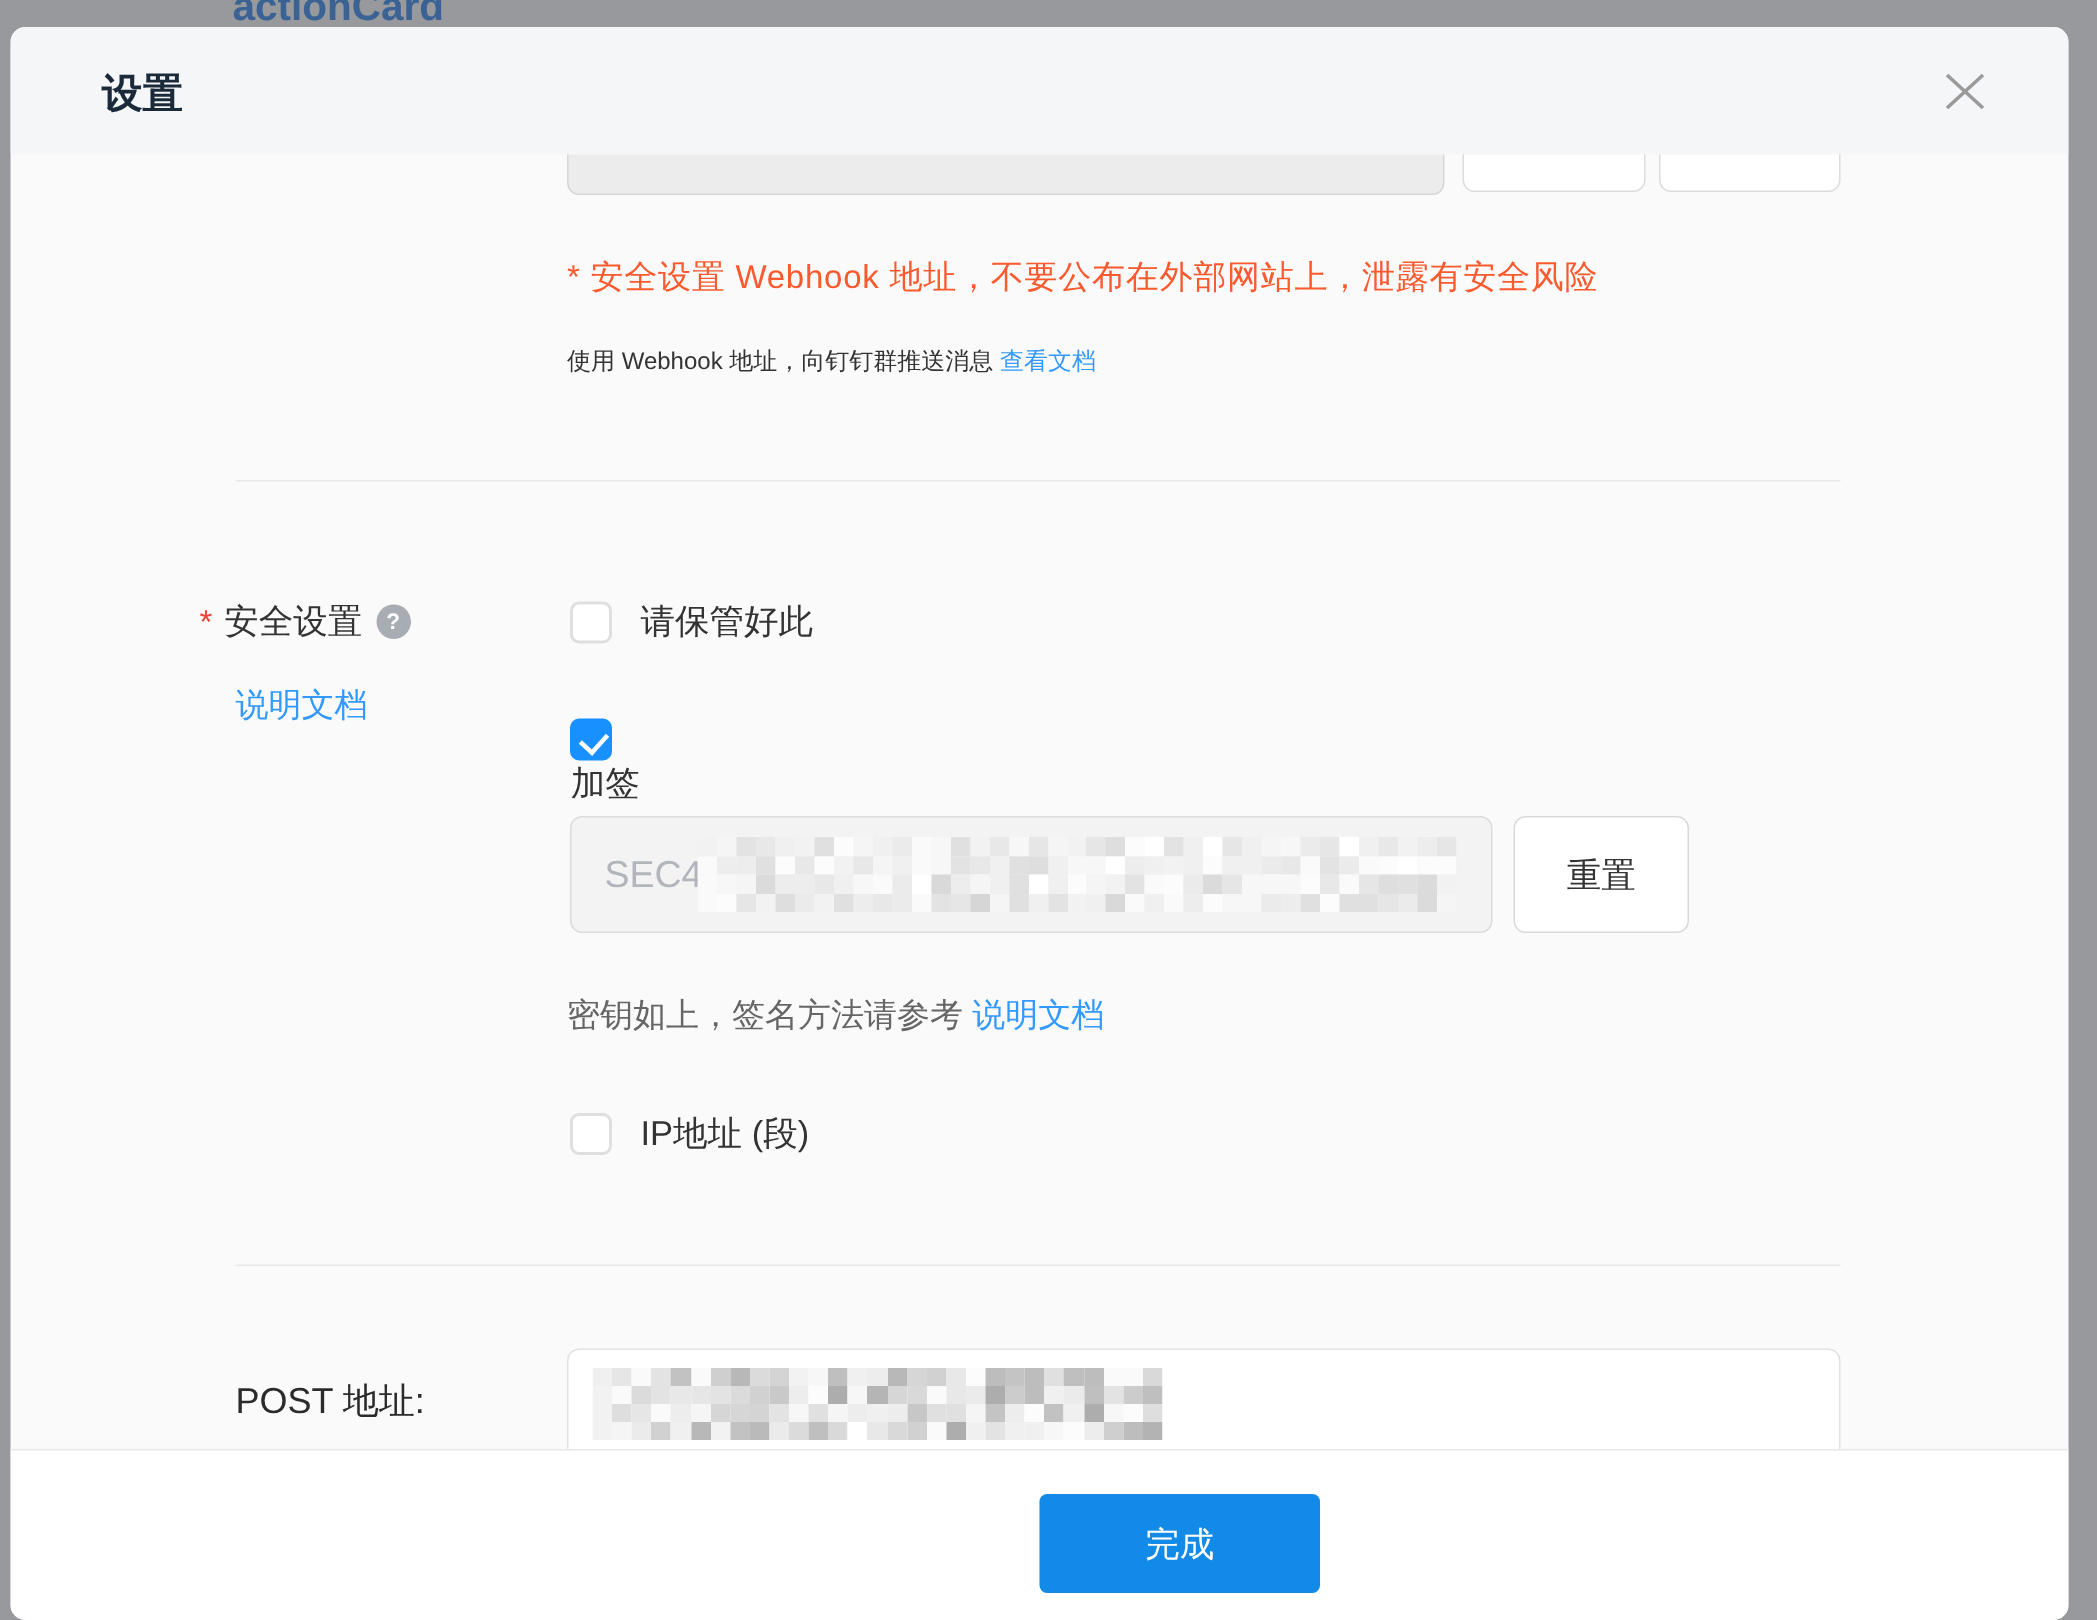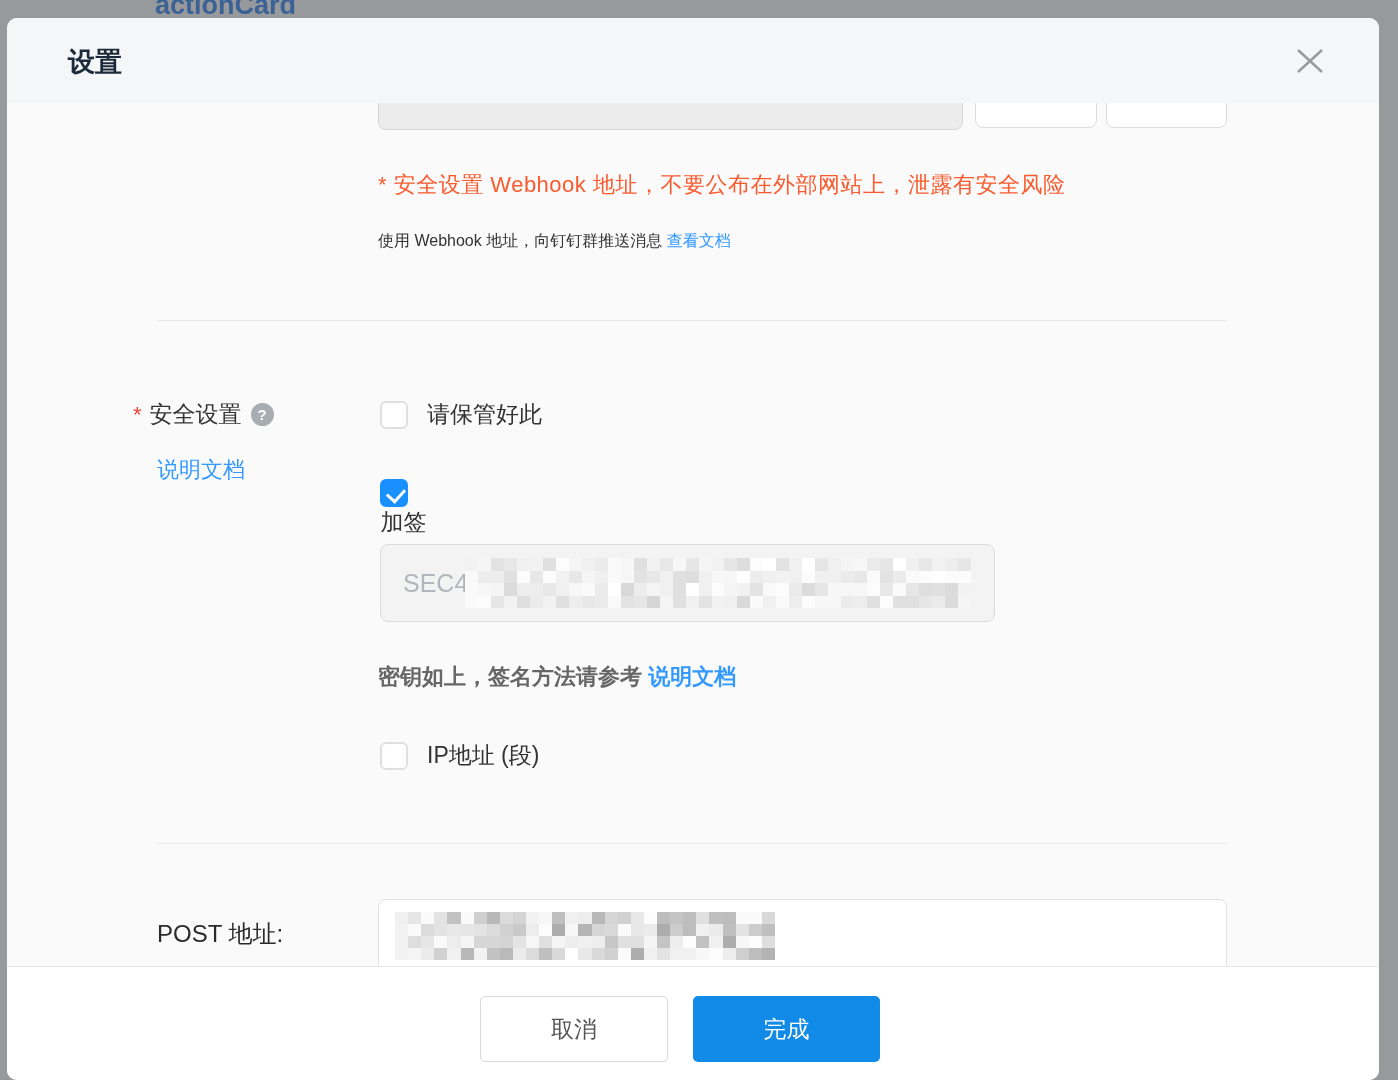--- a/index.html
+++ b/index.html
@@ -94,21 +94,21 @@
   .mosaic i { display:block; }
   .mosaic.sec { left:84px; top:13px; width:506px; height:50px; }
   .mosaic.post { left:16px; top:12px; width:380px; height:48px; }
 
   .reset-btn {
     position:absolute; left:1002px; top:526px; width:117px; height:78px;
     background:#fff; border:1px solid #d9d9d9; border-radius:8px;
     font-size:23px; color:#333; cursor:pointer;
     font-family:"Liberation Sans","DejaVu Sans",sans-serif;
   }
-  .hint-row { position:absolute; left:371px; top:644px; font-size:22px; color:#666;font-weight:bold; }
+  .hint-row { position:absolute; left:371px; top:644px; font-size:22px; color:#666; }
 
   .post-label { position:absolute; left:150px; top:900px; font-size:24px; color:#2b2b2b; }
   .post-input {
     position:absolute; left:371px; top:881px; width:849px; height:110px;
     background:#fff; border:1px solid #e2e2e2; border-radius:8px;
   }
 
   .modal-footer {
     position:absolute; left:0; right:0; bottom:0; height:114px;
     background:#fff; border-top:1px solid #e8e8e8; z-index:6;
@@ -324,20 +324,21 @@
           <i style="background: rgb(224, 224, 224);"></i>
           <i style="background: rgb(252, 252, 252);"></i>
           <i style="background: rgb(224, 224, 224);"></i>
           <i style="background: rgb(224, 224, 224);"></i>
           <i style="background: rgb(230, 230, 230);"></i>
           <i style="background: rgb(235, 235, 235);"></i>
           <i style="background: rgb(219, 219, 219);"></i>
           <i style="background: rgb(245, 245, 245);"></i>
         </span>
     </div>
+    <button class="reset-btn">重置</button>
 
     <div class="hint-row"><span>密钥如上，签名方法请参考 </span><a class="link">说明文档</a></div>
 
     <div class="cb-row r3">
       <span class="checkbox"></span>
       <span class="cb-label">IP地址 (段)</span>
     </div>
 
     <div class="divider d2"></div>
 
@@ -459,17 +460,16 @@
           <i style="background: rgb(237, 237, 237);"></i>
           <i style="background: rgb(207, 207, 207);"></i>
           <i style="background: rgb(189, 189, 189);"></i>
           <i style="background: rgb(179, 179, 179);"></i>
         </span>
     </div>
 
   </div>
 
   <div class="modal-footer">
-    <button class="btn btn-cancel">取消</button>
     <button class="btn btn-confirm">完成</button>
   </div>
 
 </div>
 
 </body></html>

